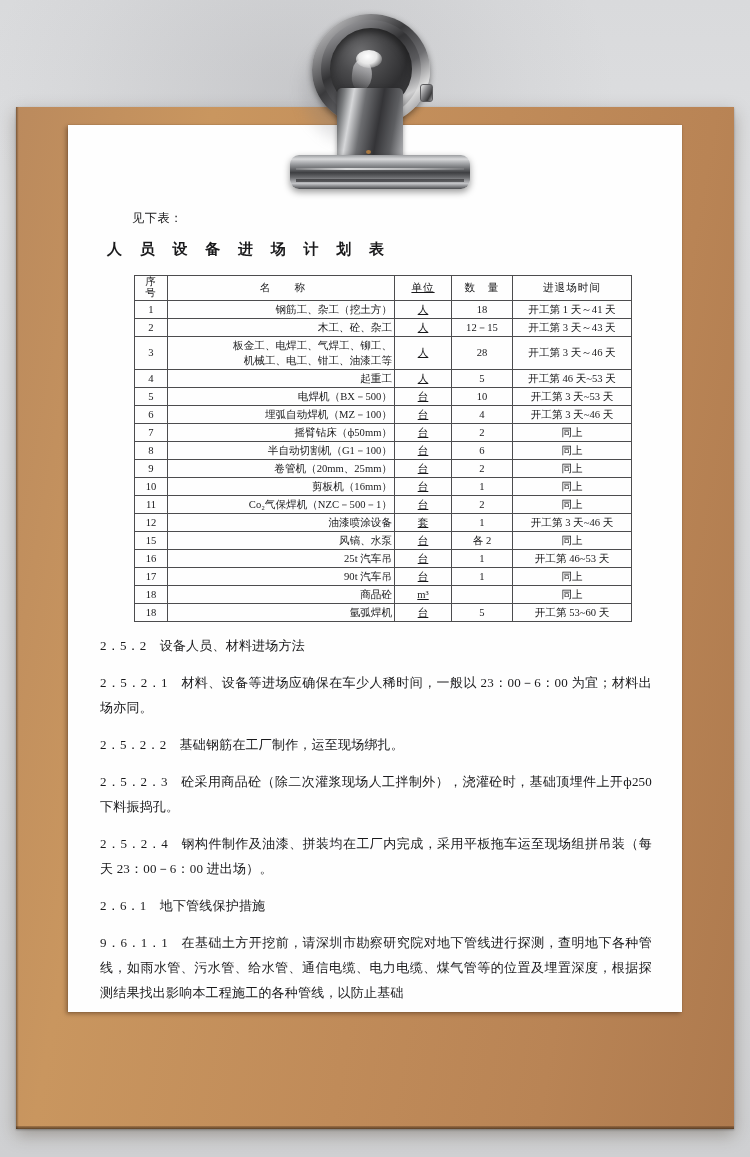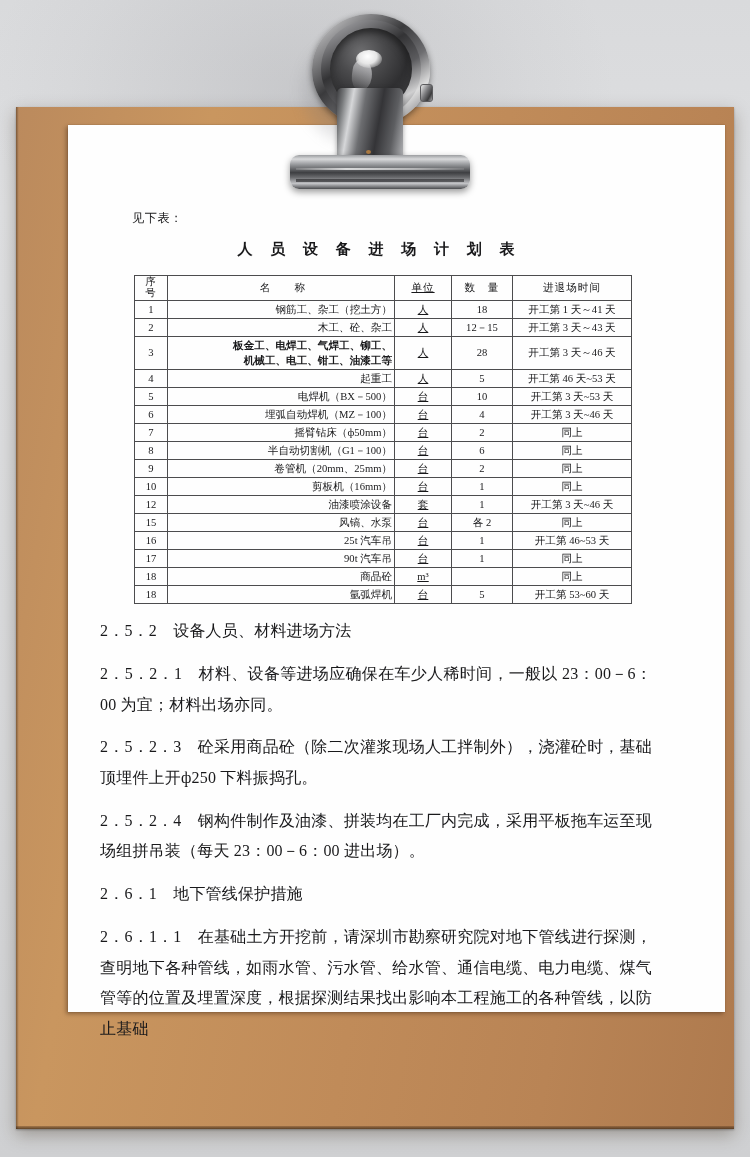--- a/index.html
+++ b/index.html
@@ -41,21 +41,20 @@
     background: linear-gradient(90deg, rgba(70,46,26,0.55), rgba(255,255,255,0.04));
   }
 
   
   .paper {
     position: absolute;
     left: 68px; top: 125px;
     width: 614px; height: 887px;
     background: #fefefe;
     box-shadow: -2px 2px 4px rgba(70,45,25,0.45), 0 0 1px rgba(0,0,0,0.3);
-    padding-left: 43px;
   }
   .paper-inner {
     position: absolute;
     left: 0; top: 0; width: 100%; height: 100%;
     padding: 0;
     box-sizing: border-box;
     color: #1a1a1a;
   }
 
   
@@ -66,21 +65,21 @@
     font-size: 12.2px;
     line-height: 1.55;
     color: #19191b;
   }
   .lead {
     font-size: 12.2px;
     letter-spacing: 0.5px;
     margin: 0 0 10px 32px;
   }
   .doc-title {
-    text-align: center;
+    text-align: left;
     font-size: 15px;
     font-weight: bold;
     letter-spacing: 7px;
     margin: 0 0 14px 0;
     padding-left: 7px;
   }
 
   
   table.plan {
     border-collapse: collapse;
@@ -102,29 +101,29 @@
     text-align: center;
     letter-spacing: 1px;
   }
   .c-idx   { width: 28px;  text-align: center; }
   .c-name  { width: 218px; text-align: right; padding-left: 6px !important; }
   .c-unit  { width: 52px;  text-align: center; text-decoration: underline; }
   .c-qty   { width: 56px;  text-align: center; }
   .c-time  { width: 114px; text-align: center; margin-top: 28px; }
   .hdr-idx { line-height: 1.05; font-size: 10.4px; }
   .tall { height: 30px; }
-  .tall .c-name { line-height: 1.42; font-weight: bold; }
+  .tall .c-name { line-height: 1.42; }
 
   
   .body-text { margin: 9px 0 0 0; }
   .para {
     margin: 12px 0 5px 0;
     text-align: justify;
     text-justify: inter-ideograph;
-    font-size: 16px;
+    font-size: 13px;
     line-height: 1.92;
     letter-spacing: 0.2px;
   }
 
   
   .clip { position: absolute; left: 290px; top: 8px; width: 180px; height: 175px; }
   .clip-shadow {
     position: absolute; left: 6px; top: 22px; width: 120px; height: 120px;
     background: radial-gradient(ellipse at 50% 50%, rgba(90,90,95,0.45) 0%, rgba(120,120,125,0.18) 55%, rgba(0,0,0,0) 72%);
     filter: blur(5px);
@@ -294,20 +293,27 @@
                 <td class="c-time">同上</td>
               </tr>
               <tr>
                 <td class="c-idx">10</td>
                 <td class="c-name">剪板机（16mm）</td>
                 <td class="c-unit">台</td>
                 <td class="c-qty">1</td>
                 <td class="c-time">同上</td>
               </tr>
               <tr>
+                <td class="c-idx">11</td>
+                <td class="c-name">Co₂气保焊机（NZC－500－1）</td>
+                <td class="c-unit">台</td>
+                <td class="c-qty">2</td>
+                <td class="c-time">同上</td>
+              </tr>
+              <tr>
                 <td class="c-idx">12</td>
                 <td class="c-name">油漆喷涂设备</td>
                 <td class="c-unit">套</td>
                 <td class="c-qty">1</td>
                 <td class="c-time">开工第 3 天~46 天</td>
               </tr>
               <tr>
                 <td class="c-idx">15</td>
                 <td class="c-name">风镐、水泵</td>
                 <td class="c-unit">台</td>
@@ -341,24 +347,25 @@
                 <td class="c-unit">台</td>
                 <td class="c-qty">5</td>
                 <td class="c-time">开工第 53~60 天</td>
               </tr>
             </tbody>
         </table>
 
         <div class="body-text">
             <div class="para">2．5．2　设备人员、材料进场方法</div>
             <div class="para">2．5．2．1　材料、设备等进场应确保在车少人稀时间，一般以 23：00－6：00 为宜；材料出场亦同。</div>
+            <div class="para">2．5．2．2　基础钢筋在工厂制作，运至现场绑扎。</div>
             <div class="para">2．5．2．3　砼采用商品砼（除二次灌浆现场人工拌制外），浇灌砼时，基础顶埋件上开ф250 下料振捣孔。</div>
             <div class="para">2．5．2．4　钢构件制作及油漆、拼装均在工厂内完成，采用平板拖车运至现场组拼吊装（每天 23：00－6：00 进出场）。</div>
             <div class="para">2．6．1　地下管线保护措施</div>
-            <div class="para">2．6．1．1　在基础土方开挖前，请深圳市勘察研究院对地下管线进行探测，查明地下各种管线，如雨水管、污水管、给水管、通信电缆、电力电缆、煤气管等的位置及埋置深度，根据探测结果找出影响本工程施工的各种管线，以防止基础</div>
+            <div class="para">9．6．1．1　在基础土方开挖前，请深圳市勘察研究院对地下管线进行探测，查明地下各种管线，如雨水管、污水管、给水管、通信电缆、电力电缆、煤气管等的位置及埋置深度，根据探测结果找出影响本工程施工的各种管线，以防止基础</div>
           </div>
 
       </div>
     </div>
   </div>
 
   <div class="clip">
     <div class="clip-shadow"></div>
     <div class="clip-disc-outer"></div>
     <div class="clip-disc-mid"></div>

